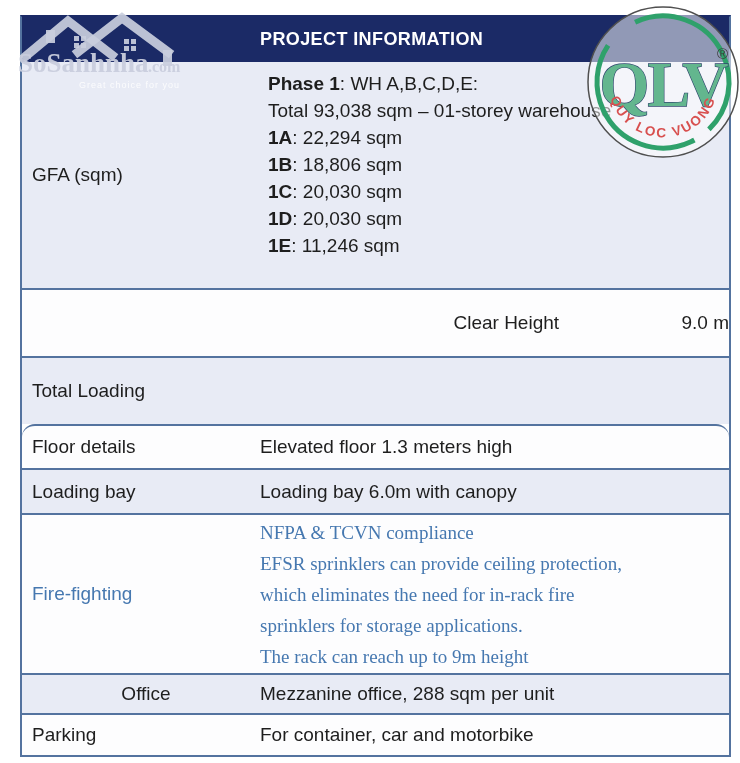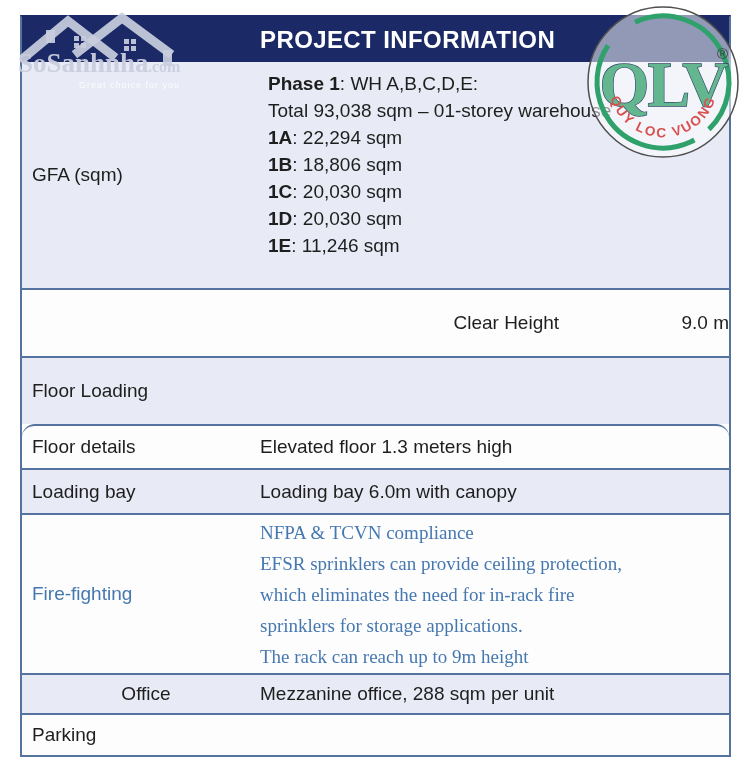--- a/index.html
+++ b/index.html
@@ -10,21 +10,21 @@
   .ptable{
     position:absolute;left:20px;top:15px;width:711px;height:742px;
     box-sizing:border-box;
     border:2px solid #54739f;border-top:2px solid #1b2a66;
     display:flex;flex-direction:column;background:#ffffff;
   }
   .thead{
     flex:0 0 45px;background:#1b2a66;display:flex;align-items:center;
     padding-left:238px;box-sizing:border-box;
   }
-  .thead .title{color:#ffffff;font-weight:700;font-size:24px;letter-spacing:.4px;}
+  .thead .title{color:#ffffff;font-weight:700;font-size:18px;letter-spacing:.4px;}
   .row{
     display:flex;box-sizing:border-box;border-top:2px solid #54739f;
     font-size:19px;color:#1e1e1e;
   }
   .row.first{border-top:none;}
   .alt{background:#e8ebf5;}
   .plain{background:#fdfdfe;}
   .label{
     flex:0 0 238px;box-sizing:border-box;padding-left:10px;
     align-self:center;white-space:nowrap;
@@ -71,21 +71,21 @@
         <div class="vline"><b>1E</b><span>: 11,246 sqm</span></div>
       </div>
     </div>
 
     <div class="row plain r-clear">
       <div class="label">Clear Height</div>
       <div class="value">9.0 m</div>
     </div>
 
     <div class="row alt r-fload">
-      <div class="label">Floor Loading</div>
+      <div class="label">Total Loading</div>
     </div>
 
     <div class="row plain r-fdet">
       <div class="label">Floor details</div>
       <div class="value">Elevated floor 1.3 meters high</div>
     </div>
 
     <div class="row alt r-lbay">
       <div class="label">Loading bay</div>
       <div class="value">Loading bay 6.0m with canopy</div>
@@ -102,20 +102,21 @@
       </div>
     </div>
 
     <div class="row alt r-office">
       <div class="label">Office</div>
       <div class="value">Mezzanine office, 288 sqm per unit</div>
     </div>
 
     <div class="row plain r-park">
       <div class="label">Parking</div>
+      <div class="value">For container, car and motorbike</div>
     </div>
 
   </div>
 
   <svg class="wm wm-sosanhnha" width="215" height="95" viewBox="0 0 215 95">
     <g fill="none" stroke="#c9cedd" stroke-opacity="0.92" stroke-width="9" stroke-linecap="square">
       <polyline points="10,50 52,15 96,49"></polyline>
       <polyline points="62,46 106,12 152,46"></polyline>
     </g>
     <g fill="#c9cedd" fill-opacity="0.92">

